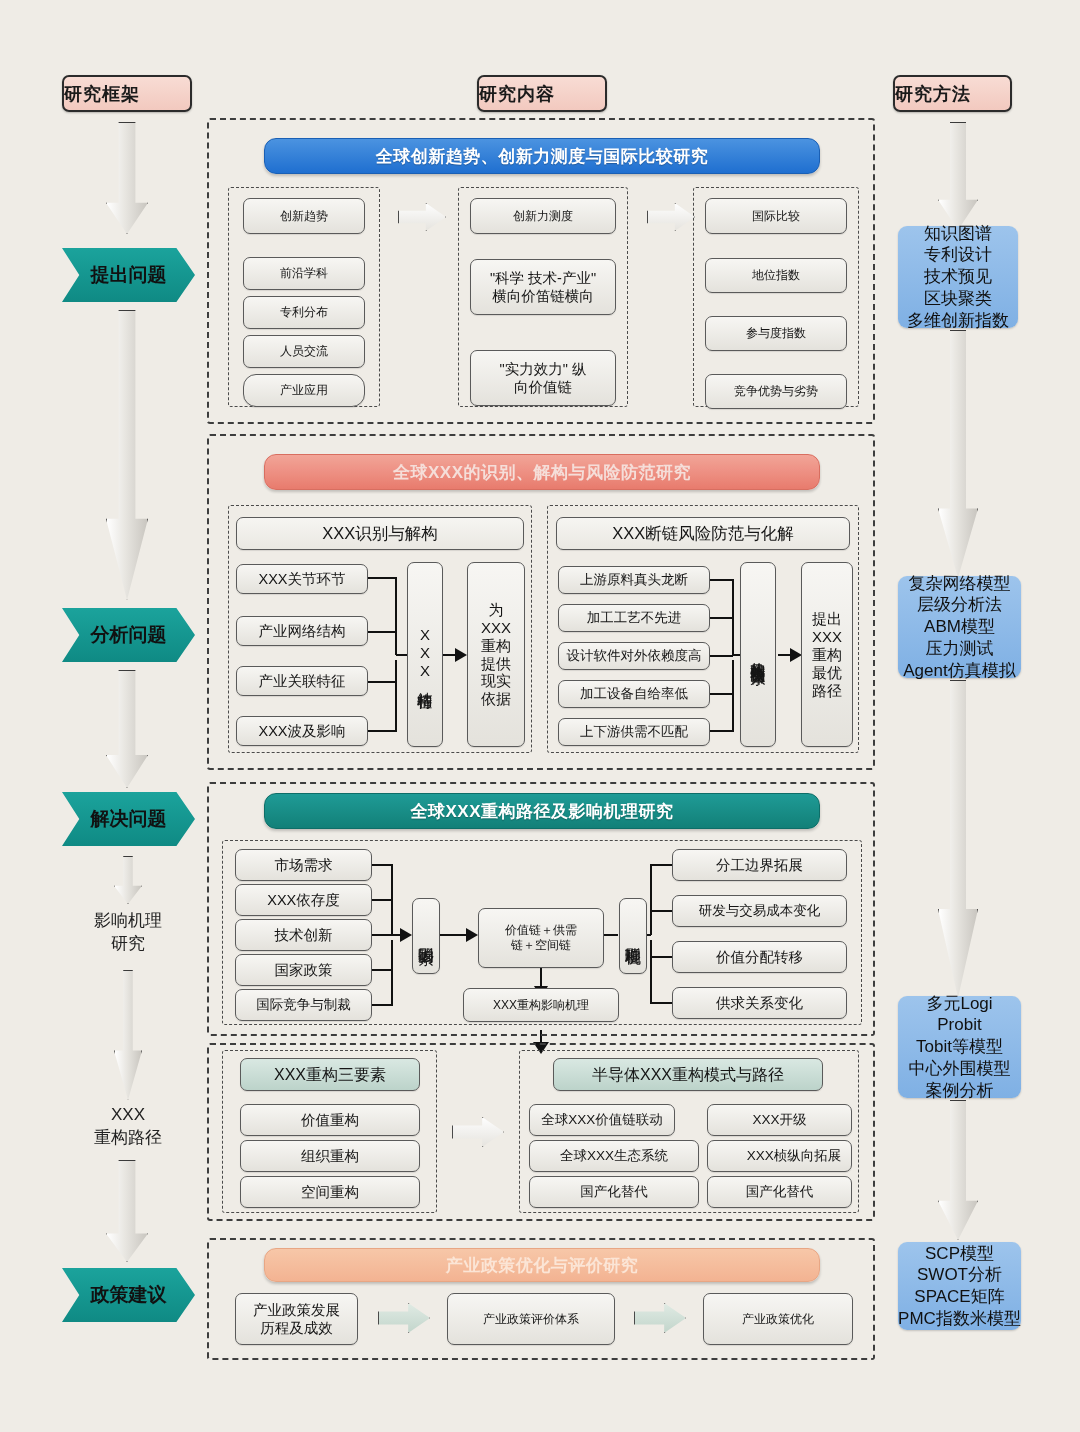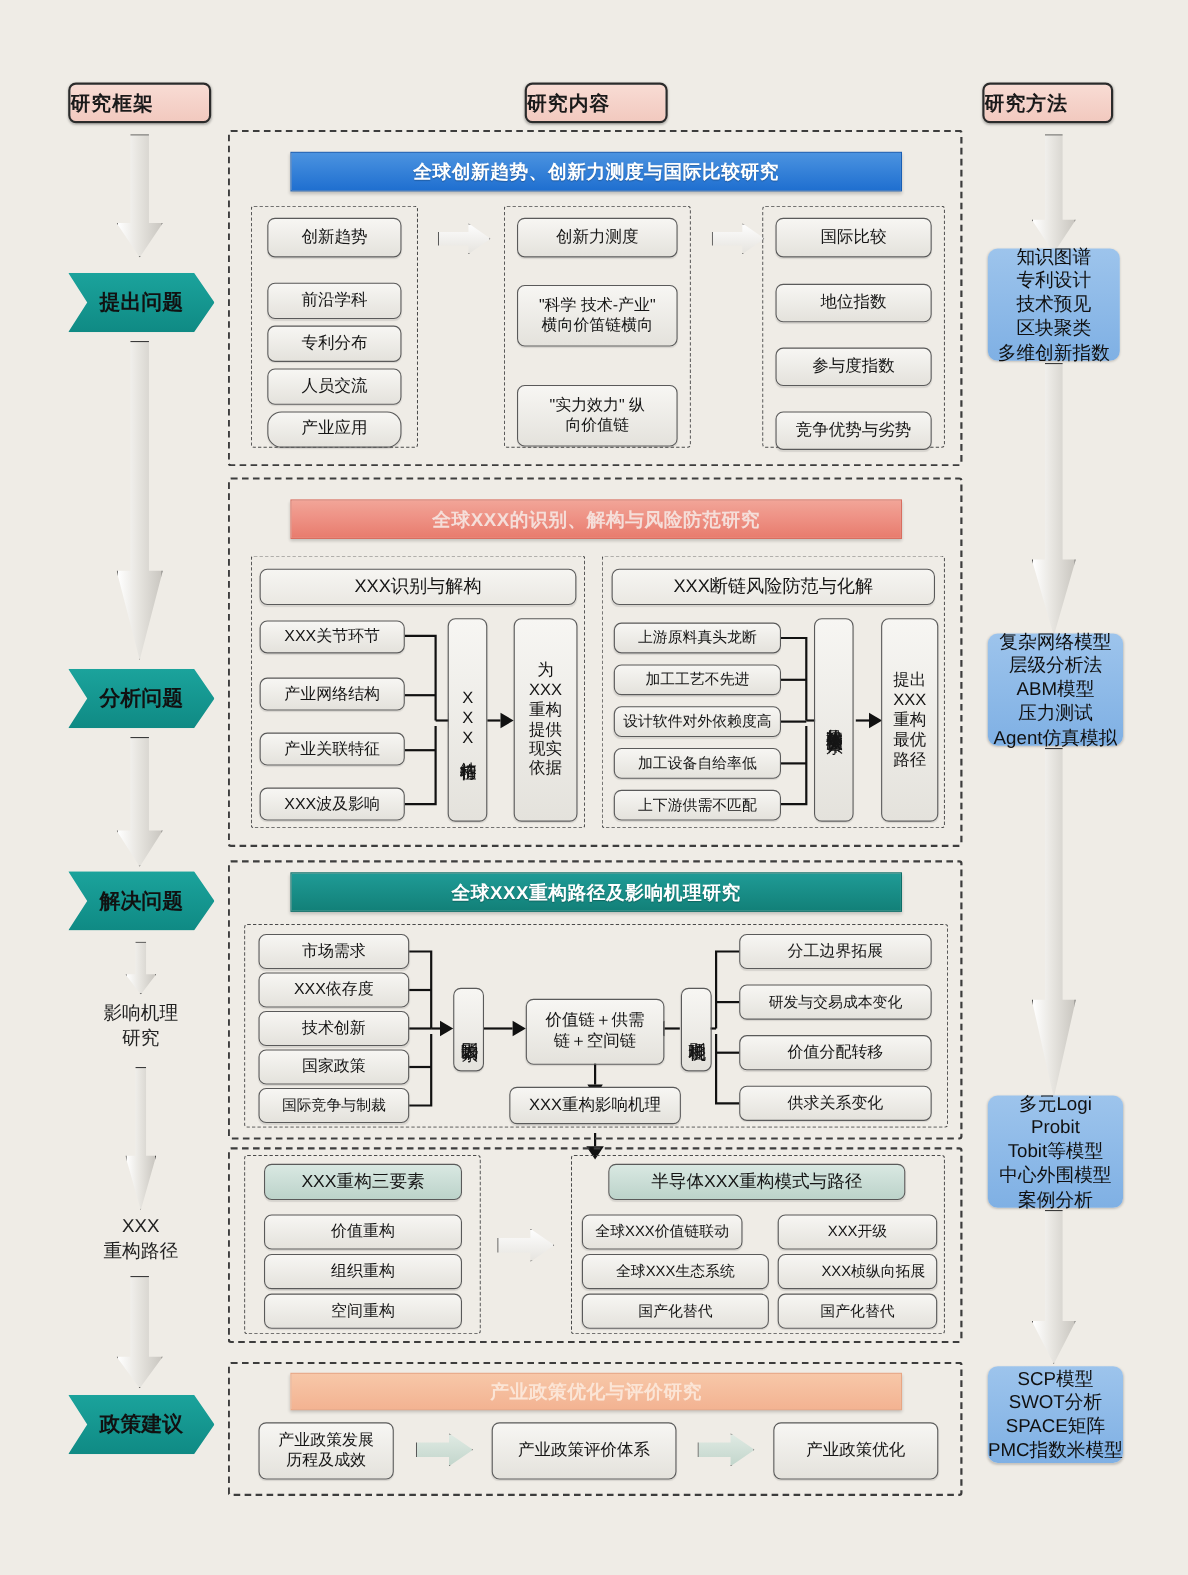--- a/index.html
+++ b/index.html
@@ -63,41 +63,41 @@
 
   
   .dashed {
     border: 2px dashed #3d3d3d;
     border-radius: 3px;
   }
   .dashed-thin { border: 1.6px dashed #4a4a4a; border-radius: 3px; }
 
   
   .banner {
-    border-radius: 0;
+    border-radius: 12px;
     display: flex; align-items: center; justify-content: center;
     color: #fff; font-weight: bold; font-size: 17px; letter-spacing: .5px;
     box-shadow: 0 2px 3px rgba(0,0,0,.2);
     text-shadow: 0 1px 1px rgba(0,0,0,.25);
   }
   .banner.blue  { background: linear-gradient(#4b93e0, #1f6fd0); border: 1px solid #1a5fb4; }
   .banner.red   { background: linear-gradient(#f3a396, #e8786a); border: 1px solid #d86a5c;
                   color: #f6ded9; text-shadow: none; opacity: .97; }
   .banner.teal  { background: linear-gradient(#1f9b96, #128078); border: 1px solid #0e6e68; }
   .banner.peach { background: linear-gradient(#f7c7a8, #f3b392); border: 1px solid #e8a684;
                   color: #fbe5d6; text-shadow: none; }
 
   
   .node {
     border: 1.4px solid #5a5a5a;
     border-radius: 7px;
     background: linear-gradient(#f7f6f3, #e4e2dc);
     display: flex; align-items: center; justify-content: center;
     text-align: center;
-    font-size: 15px; line-height: 1.25; color: #151515;
+    font-size: 12px; line-height: 1.25; color: #151515;
     box-shadow: 0 1px 1px rgba(0,0,0,.10);
     padding: 2px 4px;
   }
   .node.sm { font-size: 14.5px; }
   .node.xs { font-size: 13.5px; }
   .node.title {
     background: linear-gradient(#f6f5f2, #eae8e2);
     font-size: 16.5px;
   }
   .node.tealhead {

